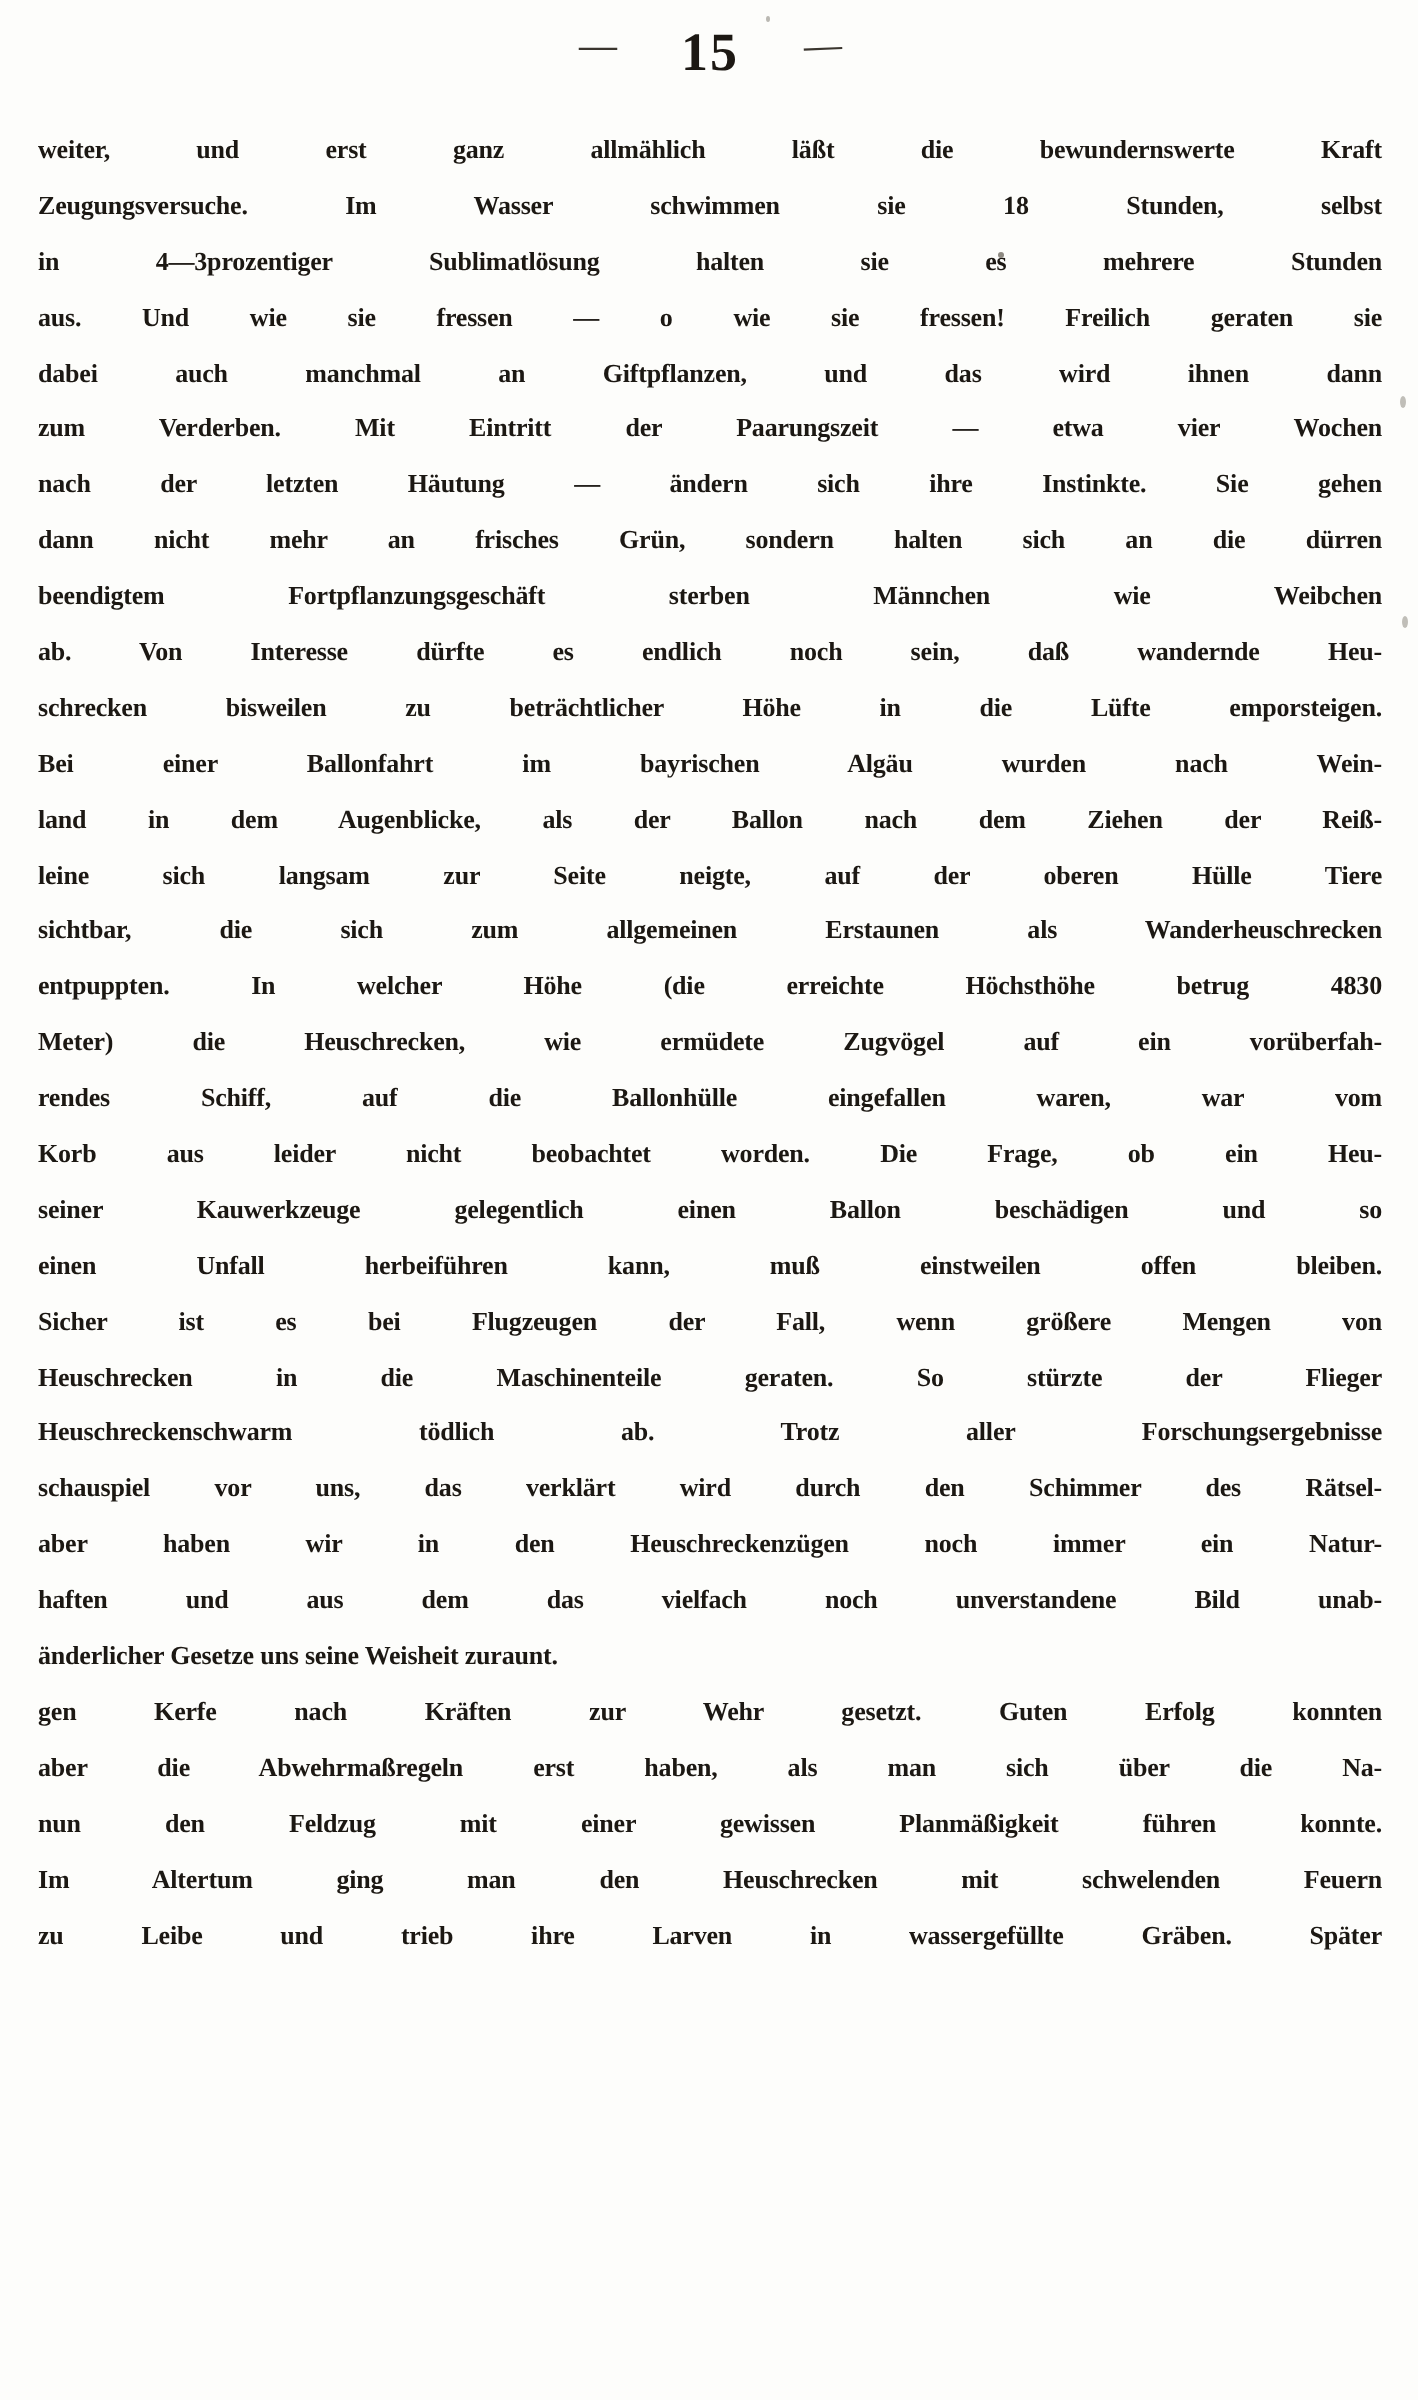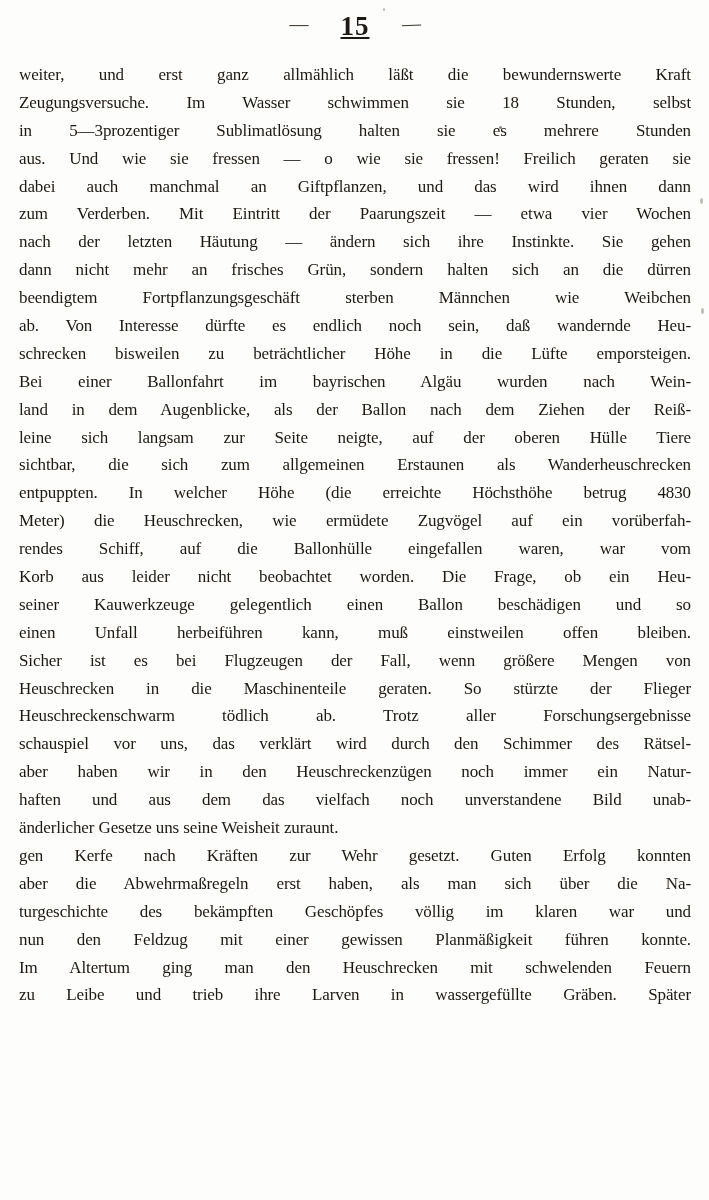--- a/index.html
+++ b/index.html
@@ -27,41 +27,40 @@
     height: 40px;
     display: flex;
     justify-content: center;
     align-items: center;
     gap: 32px;
   }
   .page-number {
     font-size: 27px;
     font-weight: 700;
     letter-spacing: 1px;
-    text-decoration: underline;
   }
   .ornament {
     font-size: 19px;
     font-weight: 700;
     color: #3a352e;
     transform: scaleY(0.8);
     position: relative;
     top: -2px;
   }
   .ornament.right {
     transform: scaleY(0.8) rotate(-3deg);
   }
   
   .bodytext {
     position: absolute;
     top: 61px;
     left: 19px;
     width: 672px;
-    font-size: 17px;
-    font-weight: 400;
+    font-size: 13px;
+    font-weight: 700;
     line-height: 27.9px;
     letter-spacing: -0.1px;
     text-rendering: optimizeLegibility;
   }
   .line {
     text-align: justify;
     text-align-last: justify;
     text-justify: inter-word;
     white-space: normal;
     height: 27.9px;
@@ -91,21 +90,21 @@
 
   <div class="header">
     <span class="ornament left">—</span>
     <span class="page-number">15</span>
     <span class="ornament right">—</span>
   </div>
 
   <div class="bodytext">
       <div class="line">weiter, und erst ganz allmählich läßt die bewundernswerte Kraft</div>
       <div class="line">Zeugungsversuche. Im Wasser schwimmen sie 18 Stunden, selbst</div>
-      <div class="line">in 5—3prozentiger Sublimatlösung halten sie es mehrere Stunden</div>
+      <div class="line">in 4—3prozentiger Sublimatlösung halten sie es mehrere Stunden</div>
       <div class="line">aus. Und wie sie fressen — o wie sie fressen! Freilich geraten sie</div>
       <div class="line">dabei auch manchmal an Giftpflanzen, und das wird ihnen dann</div>
       <div class="line">zum Verderben. Mit Eintritt der Paarungszeit — etwa vier Wochen</div>
       <div class="line">nach der letzten Häutung — ändern sich ihre Instinkte. Sie gehen</div>
       <div class="line">dann nicht mehr an frisches Grün, sondern halten sich an die dürren</div>
       <div class="line">beendigtem Fortpflanzungsgeschäft sterben Männchen wie Weibchen</div>
       <div class="line">ab. Von Interesse dürfte es endlich noch sein, daß wandernde Heu-</div>
       <div class="line">schrecken bisweilen zu beträchtlicher Höhe in die Lüfte emporsteigen.</div>
       <div class="line">Bei einer Ballonfahrt im bayrischen Algäu wurden nach Wein-</div>
       <div class="line">land in dem Augenblicke, als der Ballon nach dem Ziehen der Reiß-</div>
@@ -119,21 +118,20 @@
       <div class="line">einen Unfall herbeiführen kann, muß einstweilen offen bleiben.</div>
       <div class="line">Sicher ist es bei Flugzeugen der Fall, wenn größere Mengen von</div>
       <div class="line">Heuschrecken in die Maschinenteile geraten. So stürzte der Flieger</div>
       <div class="line">Heuschreckenschwarm tödlich ab. Trotz aller Forschungsergebnisse</div>
       <div class="line">schauspiel vor uns, das verklärt wird durch den Schimmer des Rätsel-</div>
       <div class="line">aber haben wir in den Heuschreckenzügen noch immer ein Natur-</div>
       <div class="line">haften und aus dem das vielfach noch unverstandene Bild unab-</div>
       <div class="line para-end">änderlicher Gesetze uns seine Weisheit zuraunt.</div>
       <div class="line">gen Kerfe nach Kräften zur Wehr gesetzt. Guten Erfolg konnten</div>
       <div class="line">aber die Abwehrmaßregeln erst haben, als man sich über die Na-</div>
-      <div class="line">turgeschichte des bekämpften Geschöpfes völlig im klaren war und</div>
       <div class="line">nun den Feldzug mit einer gewissen Planmäßigkeit führen konnte.</div>
       <div class="line">Im Altertum ging man den Heuschrecken mit schwelenden Feuern</div>
       <div class="line">zu Leibe und trieb ihre Larven in wassergefüllte Gräben. Später</div>
     </div>
 
   <div class="speck s1"></div>
   <div class="speck s2"></div>
   <div class="speck s3"></div>
   <div class="speck s4"></div>
 

